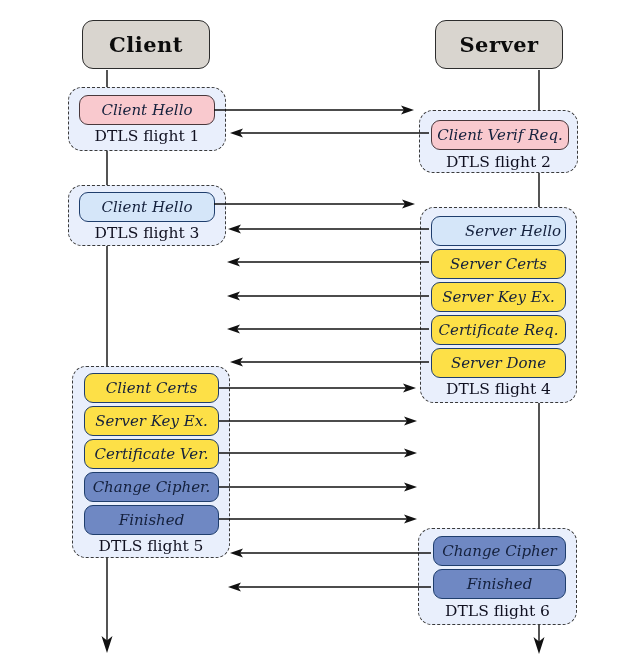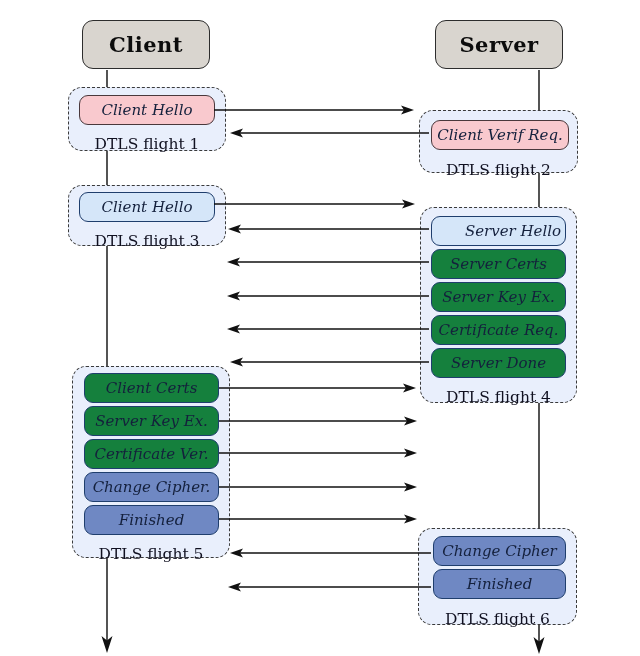--- a/index.html
+++ b/index.html
@@ -28,25 +28,25 @@
   #flight-4{left:420px;top:207px;width:157px;height:196px;}
   #flight-5{left:72px;top:366px;width:158px;height:192px;}
   #flight-6{left:418px;top:528px;width:159px;height:97px;padding-left:44px;}
   .msg{
     position:absolute;box-sizing:border-box;height:30px;border-radius:9px;
     border:1.7px solid #1f3e6d;display:flex;align-items:center;justify-content:center;
     font-style:italic;font-size:15px;color:#14203c;white-space:nowrap;
   }
   .msg.pink{background:#f9c9ce;border-color:#4a383c;}
   .msg.light{background:#d5e6f9;}
-  .msg.mid{background:#15803d;}
+  .msg.mid{background:#fde047;}
   .msg.slate{background:#6f88c3;}
   .flight-label{
     position:absolute;left:0;right:0;text-align:center;
-    font-size:15.5px;color:#101020;white-space:nowrap;margin-top:8px;
+    font-size:15.5px;color:#101020;white-space:nowrap;
   }
 </style>
 </head>
 <body>
 
 <div id="stage">
 
   <svg id="lifelines" class="layer">
       <g>
         <line x1="107" y1="70" x2="107" y2="641" stroke="#2a2a2a" stroke-width="1.6"></line>

